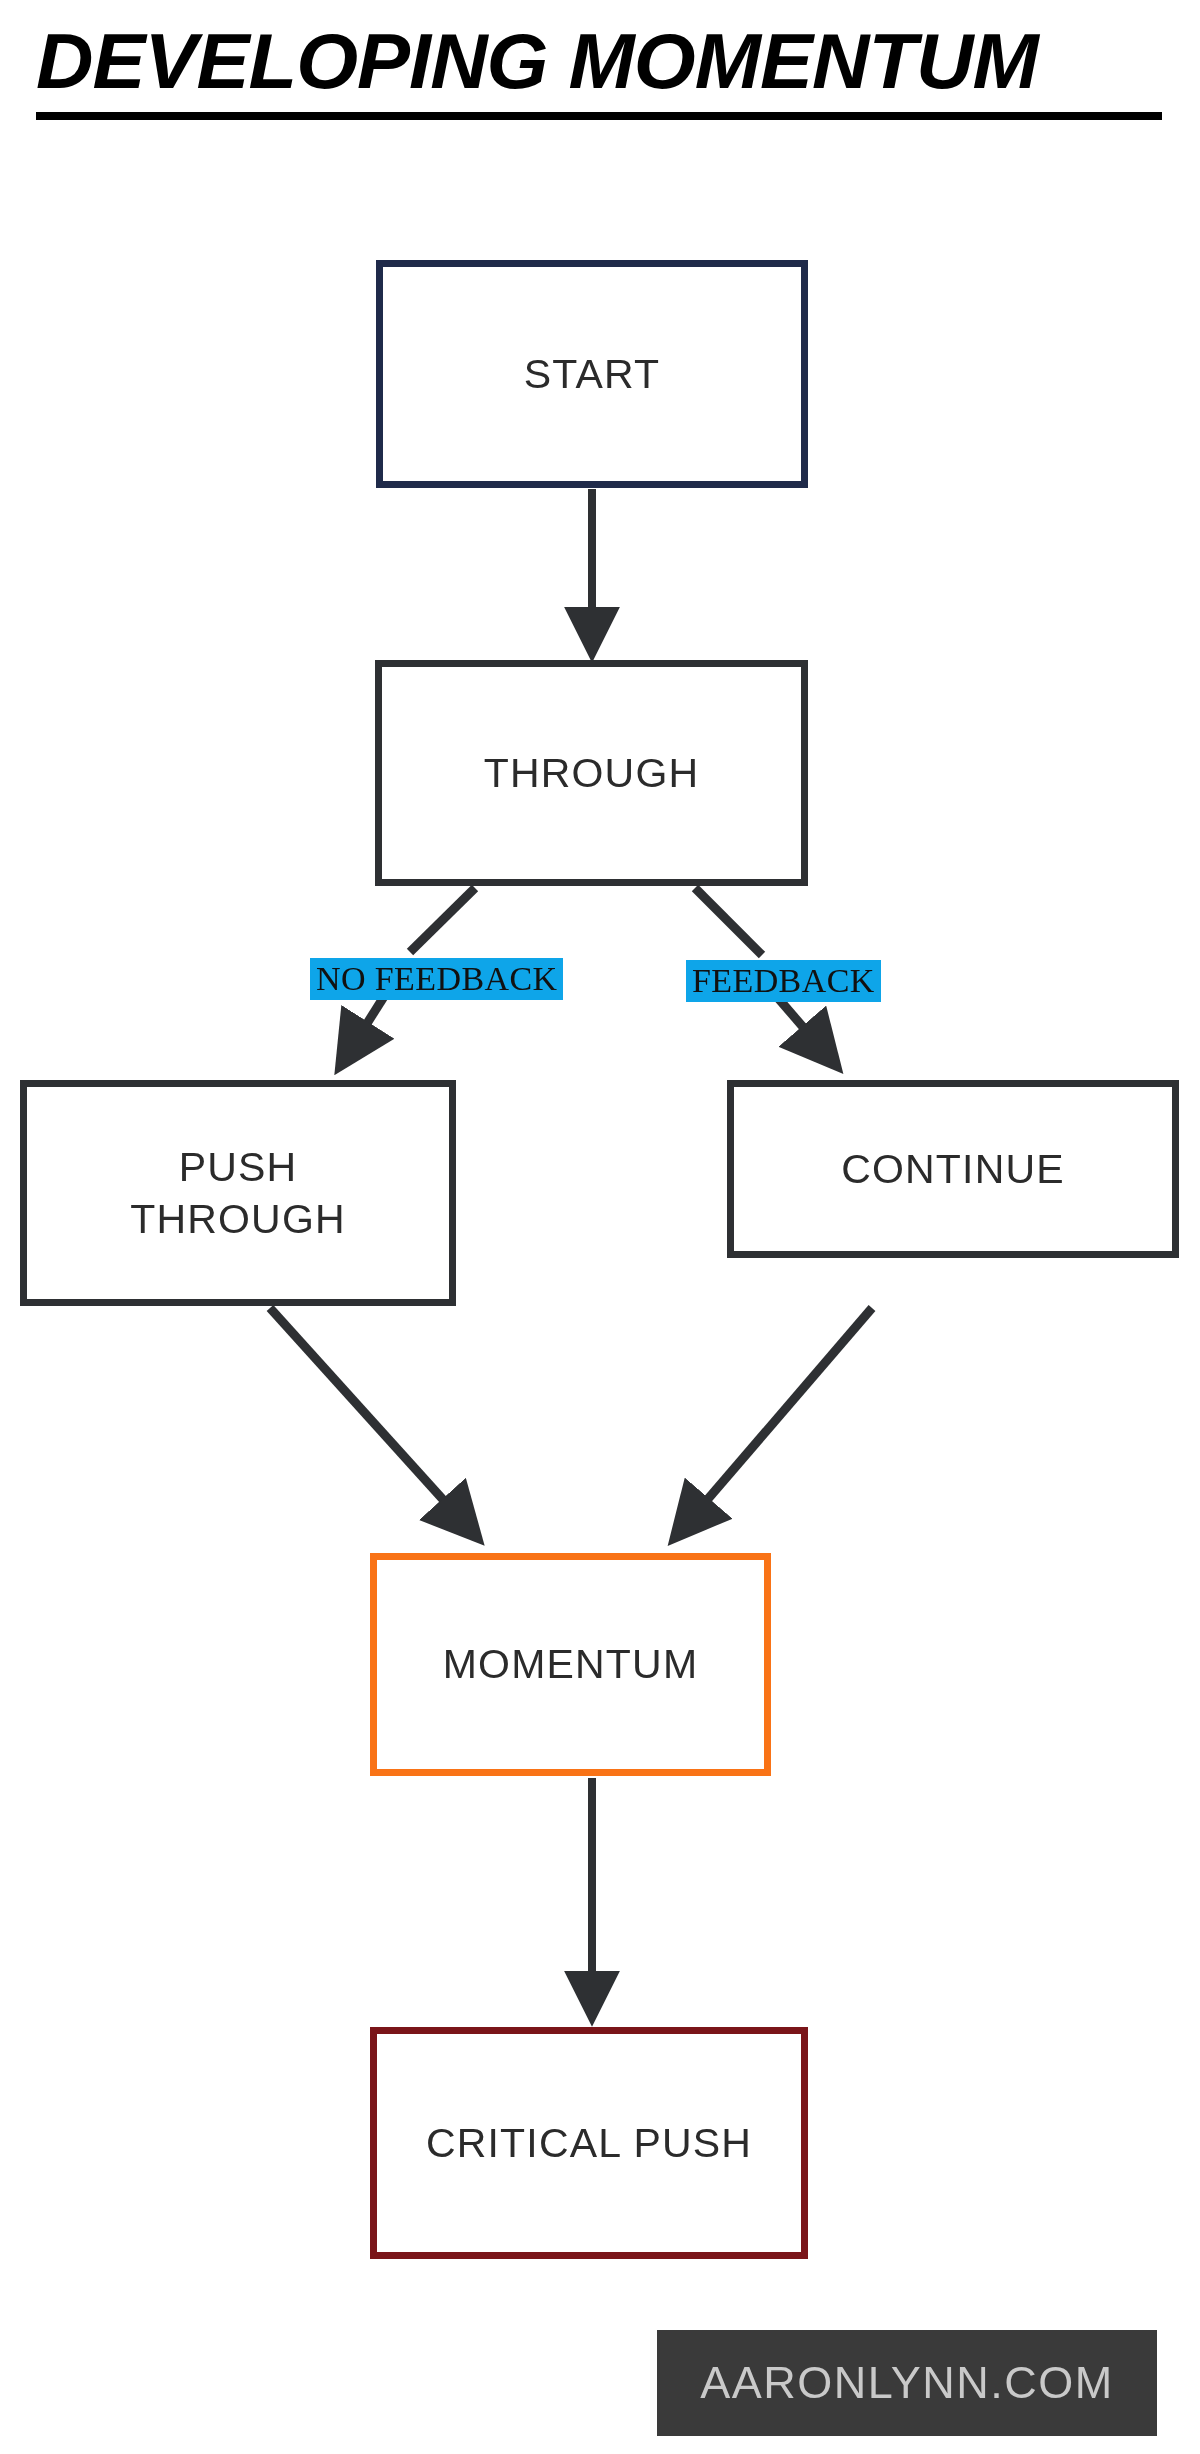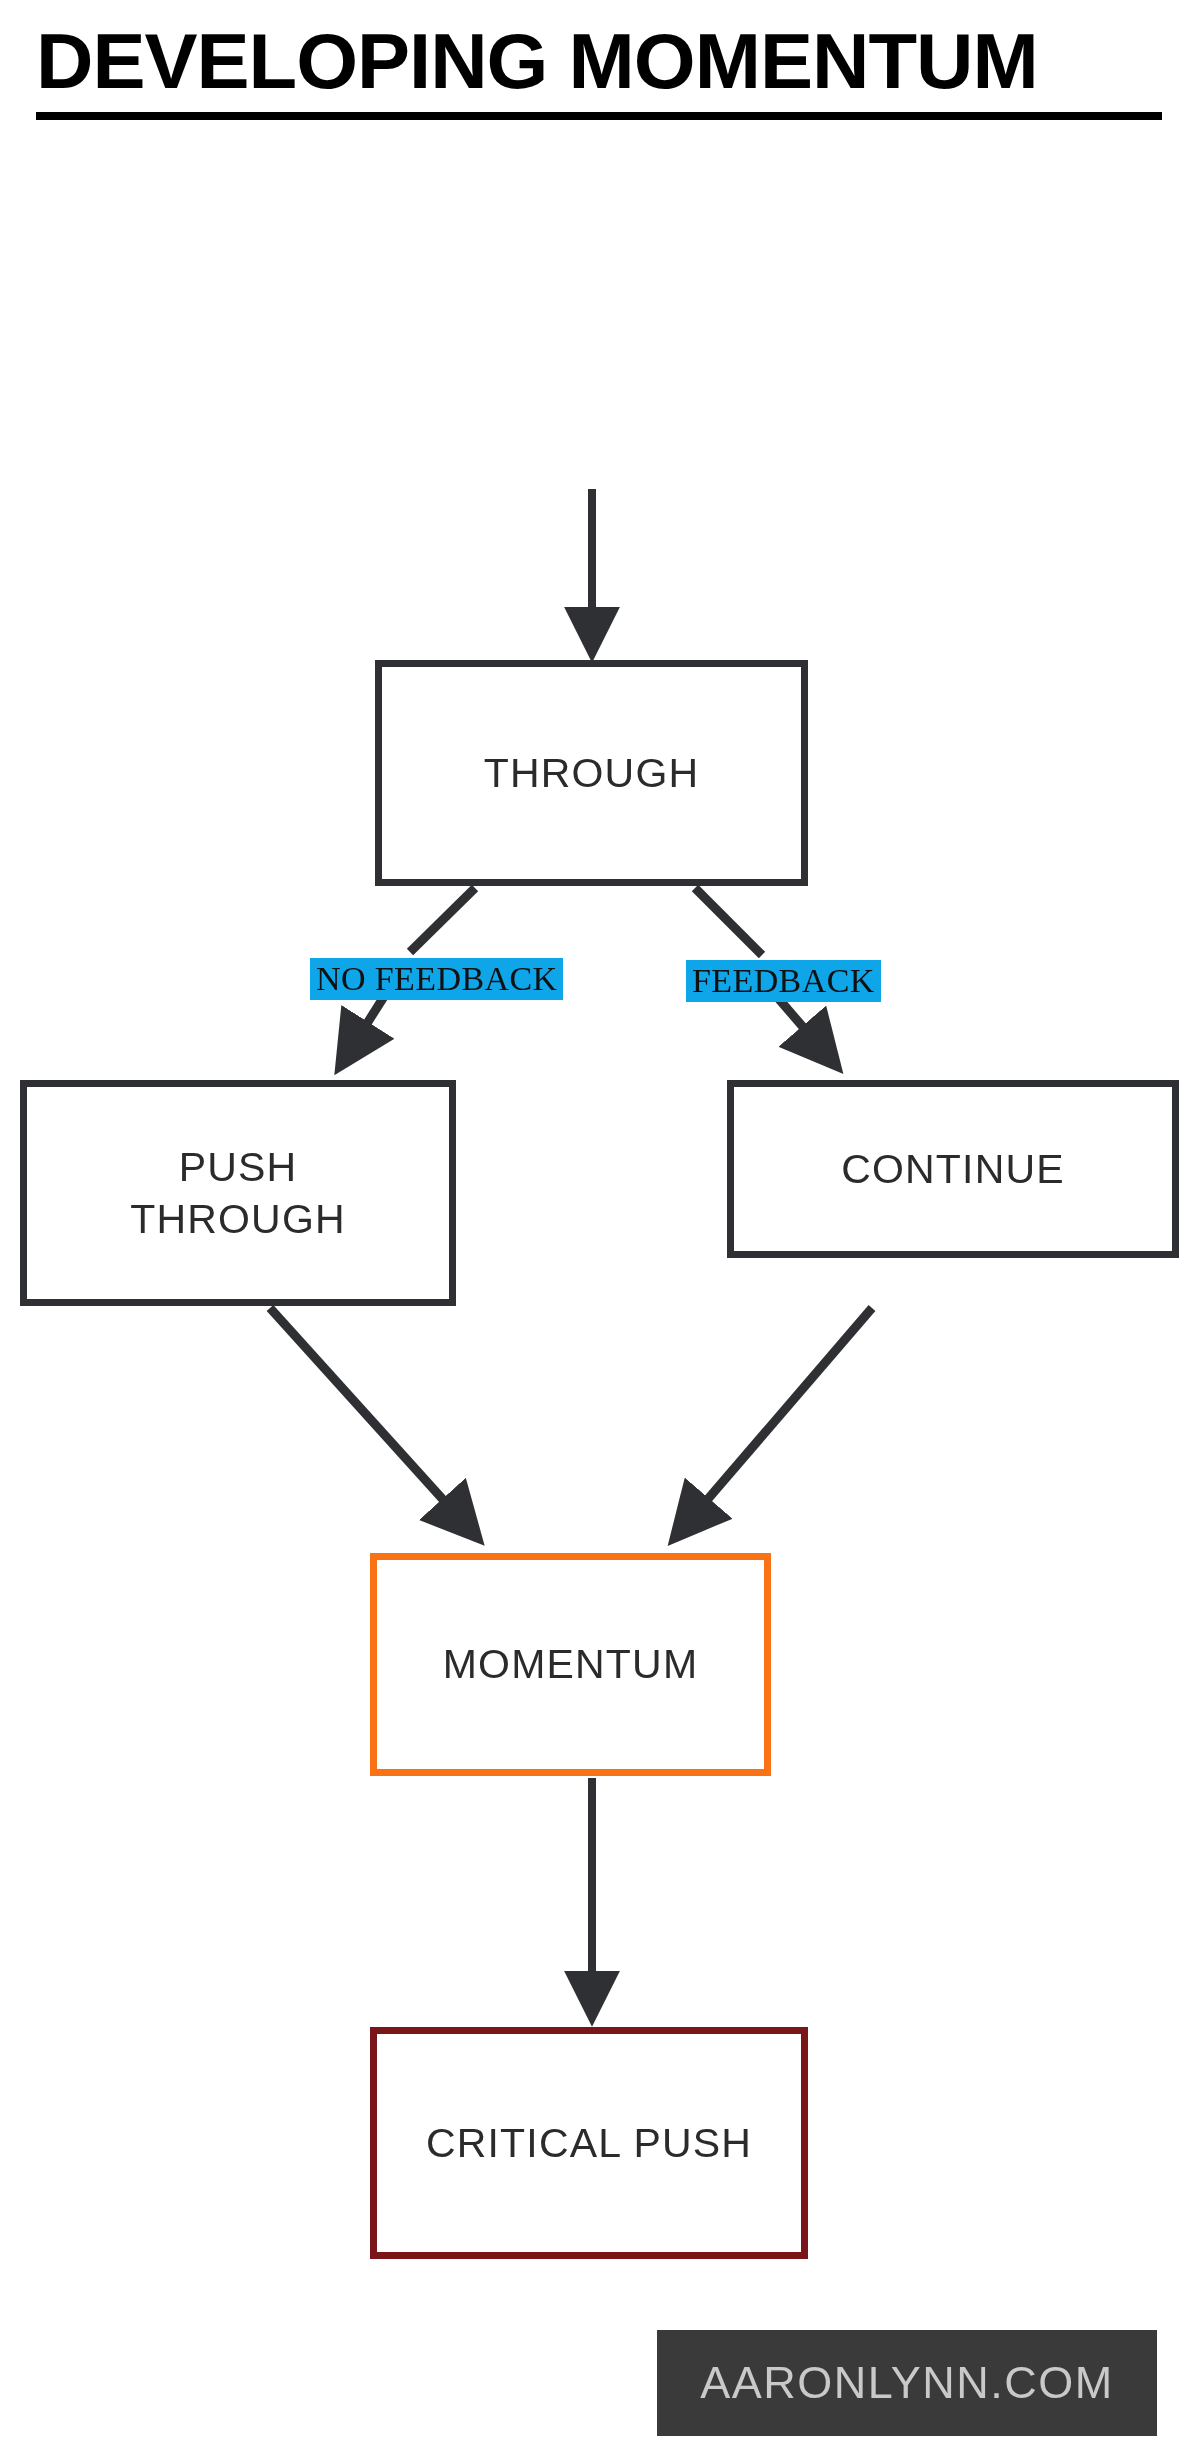--- a/index.html
+++ b/index.html
@@ -16,20 +16,21 @@
     overflow: hidden;
     background: #ffffff;
   }
 
   
   .title-wrap {
     position: absolute;
     left: 0; top: 0;
     width: 1200px;
     height: 160px;
+    font-style: italic;
   }
   .title {
     position: absolute;
     left: 36px;
     top: 18px;
     width: 1130px;
     font-family: "Liberation Sans Narrow", "Liberation Sans", sans-serif;
     font-weight: bold;
     font-size: 78px;
     line-height: 86px;
@@ -182,20 +183,23 @@
 
     <line x1="778" y1="998" x2="834" y2="1063" stroke="#2e3033" stroke-width="9" marker-end="url(#arrowhead)"></line>
 
     <line x1="270" y1="1308" x2="475" y2="1535" stroke="#2e3033" stroke-width="9" marker-end="url(#arrowhead)"></line>
 
     <line x1="872" y1="1308" x2="677" y2="1535" stroke="#2e3033" stroke-width="9" marker-end="url(#arrowhead)"></line>
 
     <line x1="592" y1="1778" x2="592" y2="2014" stroke="#2e3033" stroke-width="8" marker-end="url(#arrowhead)"></line>
   </svg>
 
+  <div class="node" id="node-start">
+    <div class="node-label">START</div>
+  </div>
 
   <div class="node" id="node-progress">
     <div class="node-label">THROUGH</div>
   </div>
 
   <div class="node" id="node-push-through">
     <div class="node-label">PUSH
 THROUGH</div>
   </div>
 

